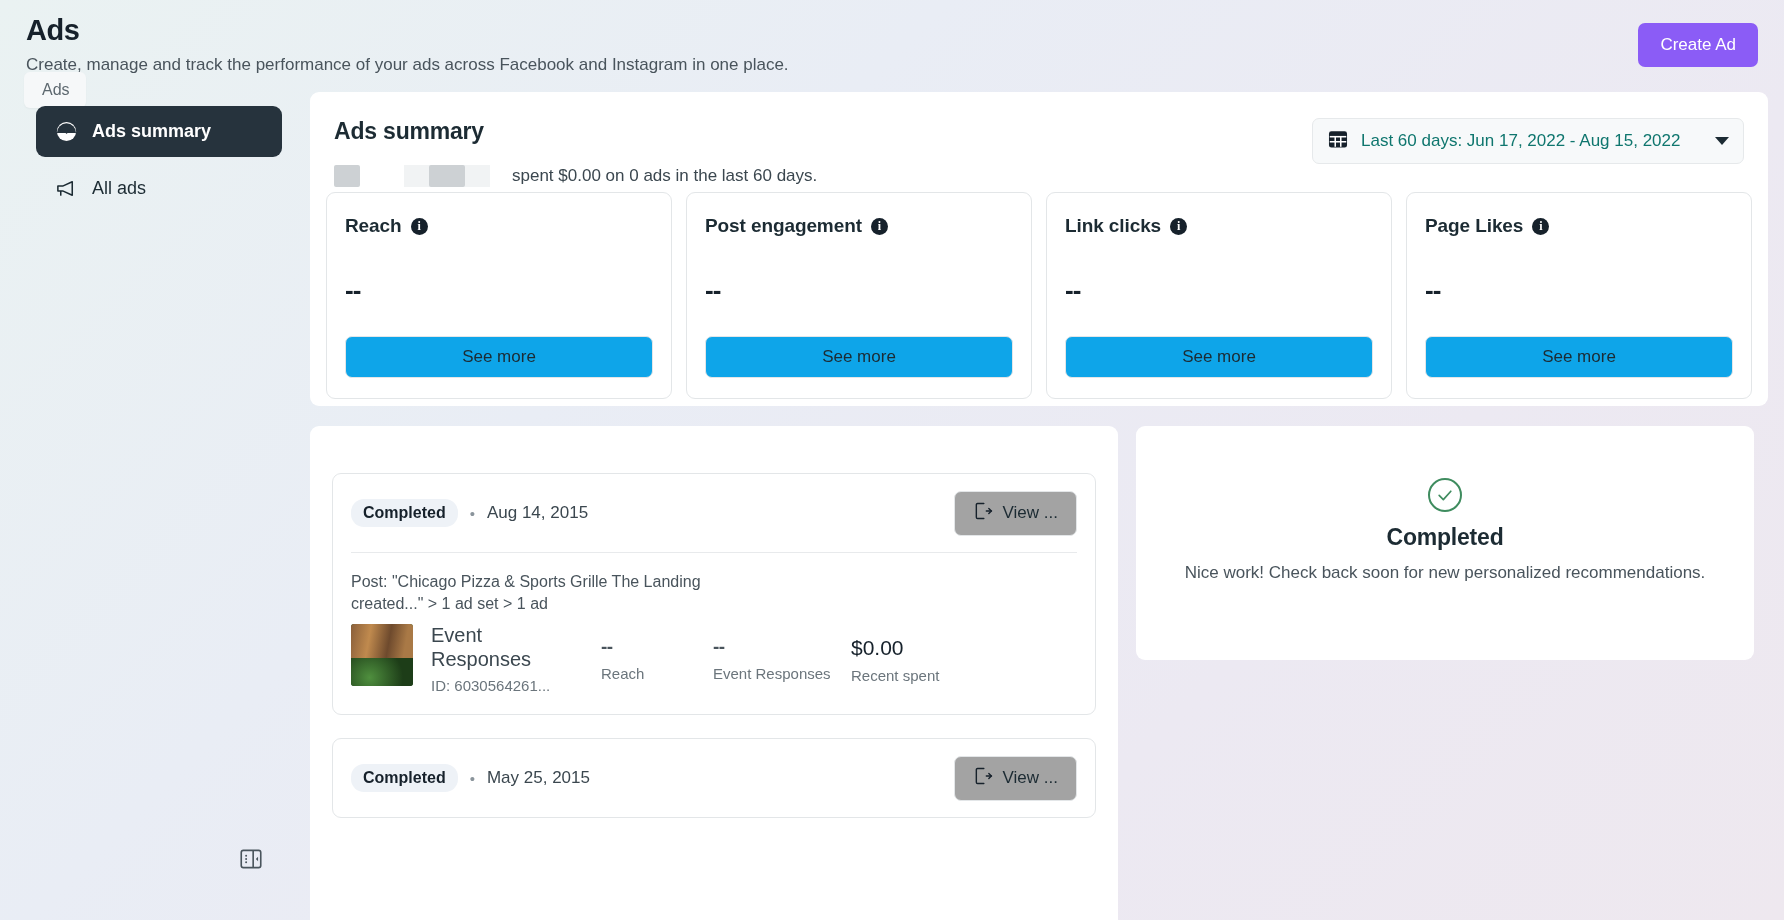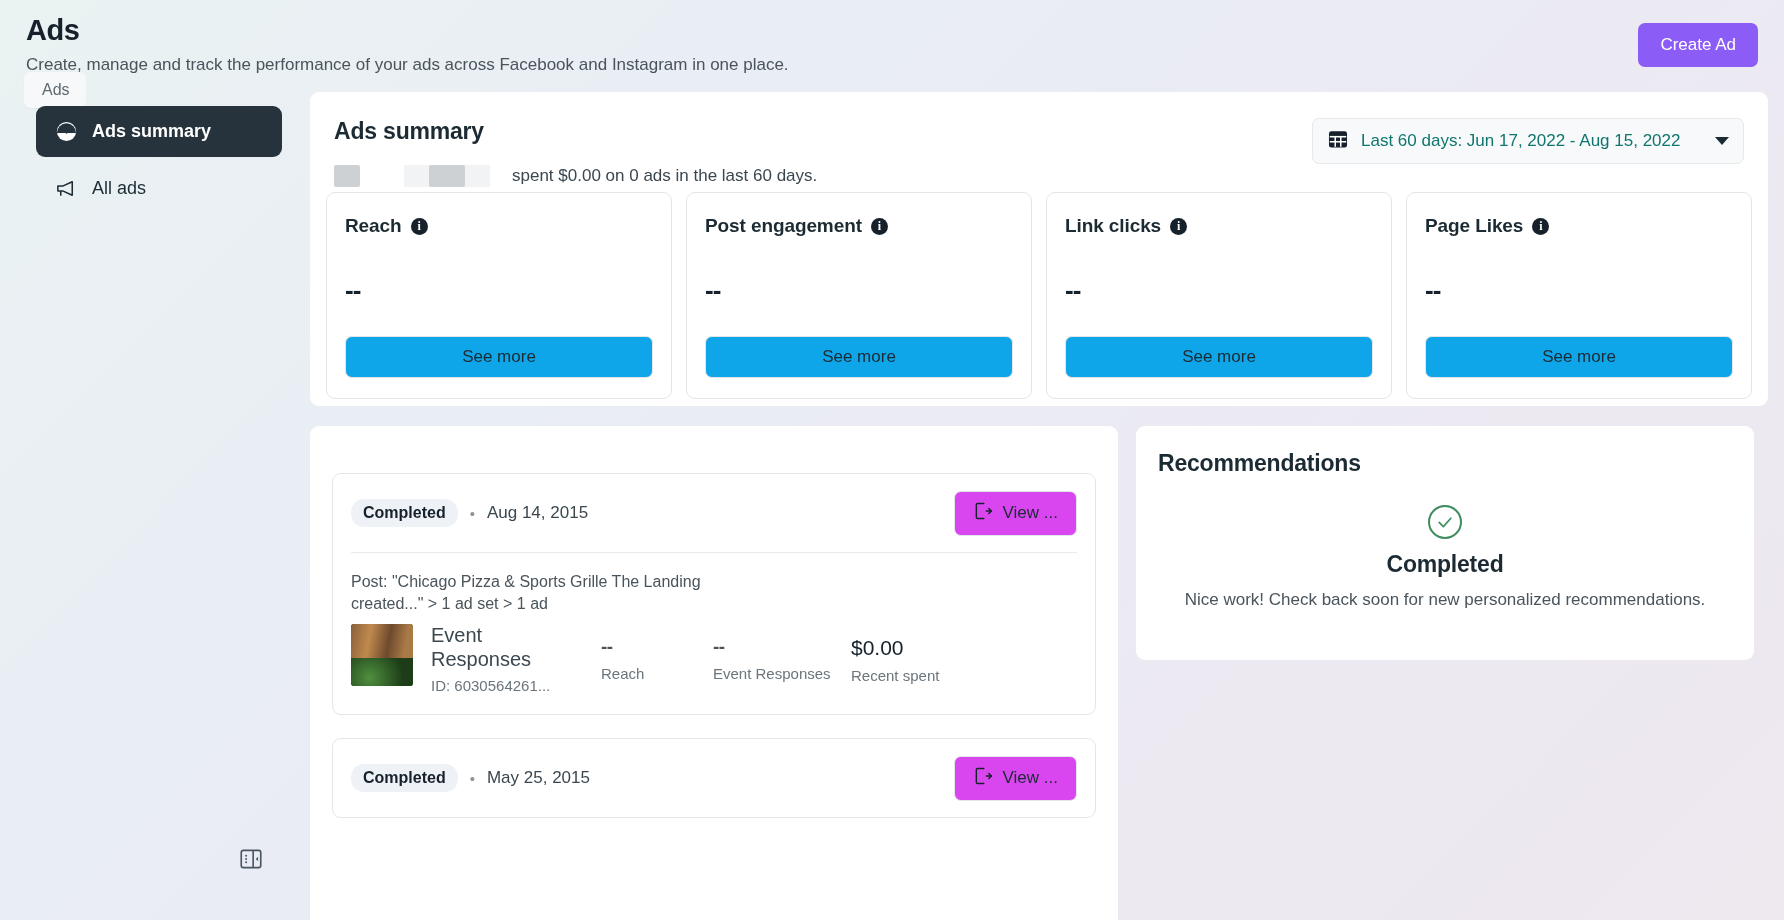--- a/index.html
+++ b/index.html
@@ -244,21 +244,21 @@
     font-weight: bold;
     color: #16212b;
   }
   .dot { color: #8a949b; font-size: 15px; }
   .ad-date { font-size: 17px; color: #3b474f; }
   .view-button {
     margin-left: auto;
     display: flex;
     align-items: center;
     gap: 10px;
-    background: #d946ef;
+    background: #a3a3a3;
     border: 1px solid #e3e6e8;
     border-radius: 7px;
     height: 45px;
     padding: 0 18px;
     font-size: 17px;
     font-family: "Liberation Sans", sans-serif;
     color: #1c2b33;
     cursor: pointer;
   }
   .ad-body { border-top: 1px solid #e8eaec; padding: 18px 0 20px 0; }
@@ -485,21 +485,20 @@
               <polyline points="19,9 22,12 19,15"></polyline>
             </svg>
           </span>
           <span>View ...</span>
         </button>
       </div>
     </div>
   </div>
 
   <div class="card reco-card">
-    <div class="reco-title">Recommendations</div>
     <div class="check-circle">
       <svg width="20" height="20" viewBox="0 0 24 24" fill="none" stroke="#3f8c5f" stroke-width="2" stroke-linecap="round" stroke-linejoin="round">
         <polyline points="5,12.5 10,17.5 19,7.5"></polyline>
       </svg>
     </div>
     <div class="reco-status">Completed</div>
     <div class="reco-desc">Nice work! Check back soon for new personalized recommendations.</div>
   </div>
 
 </div>

